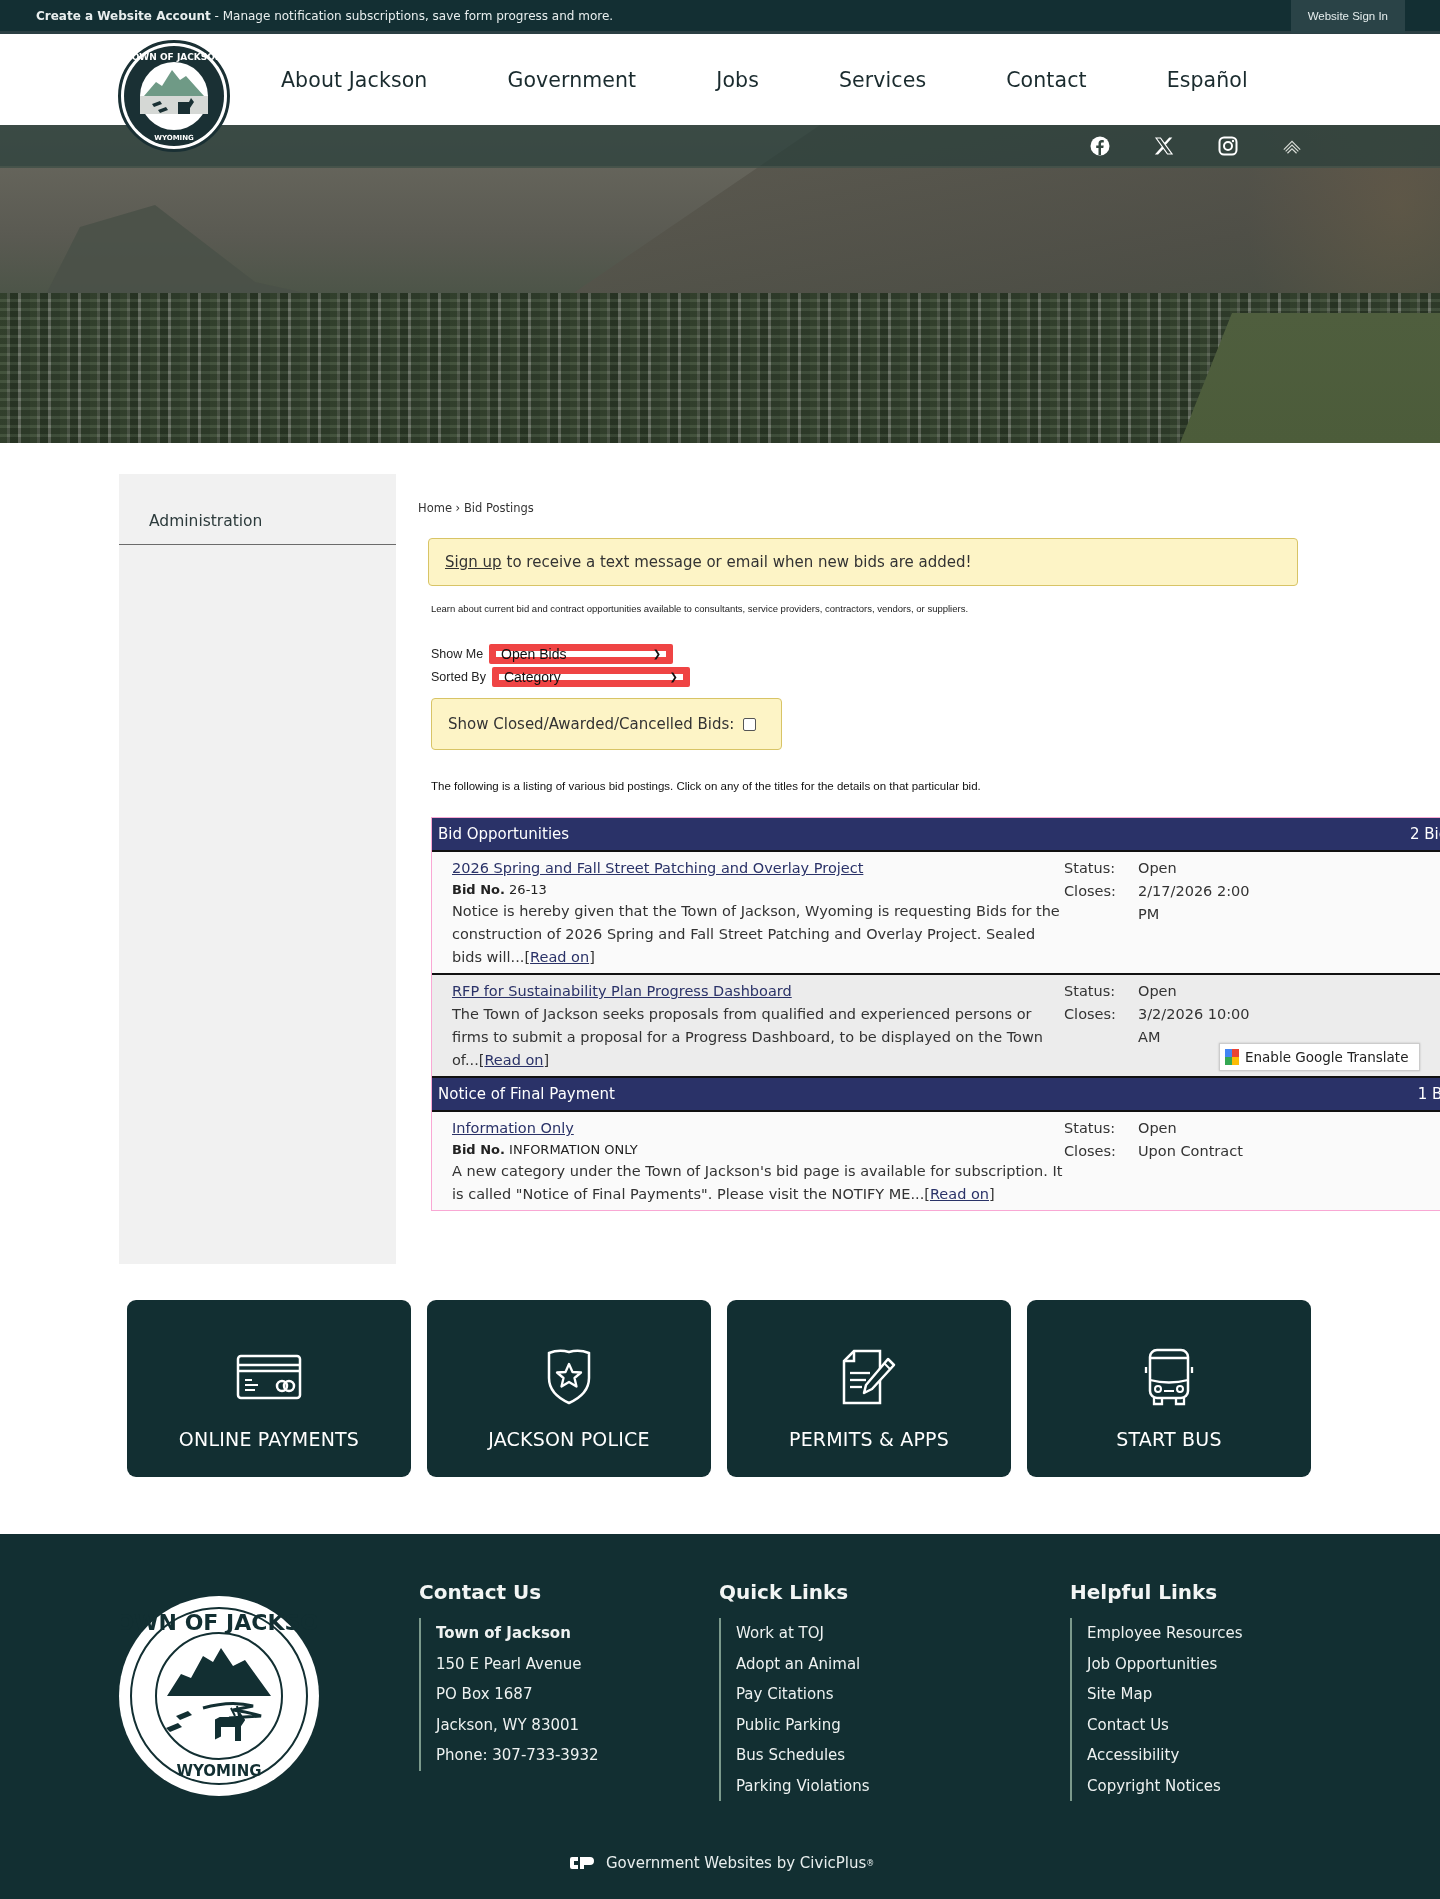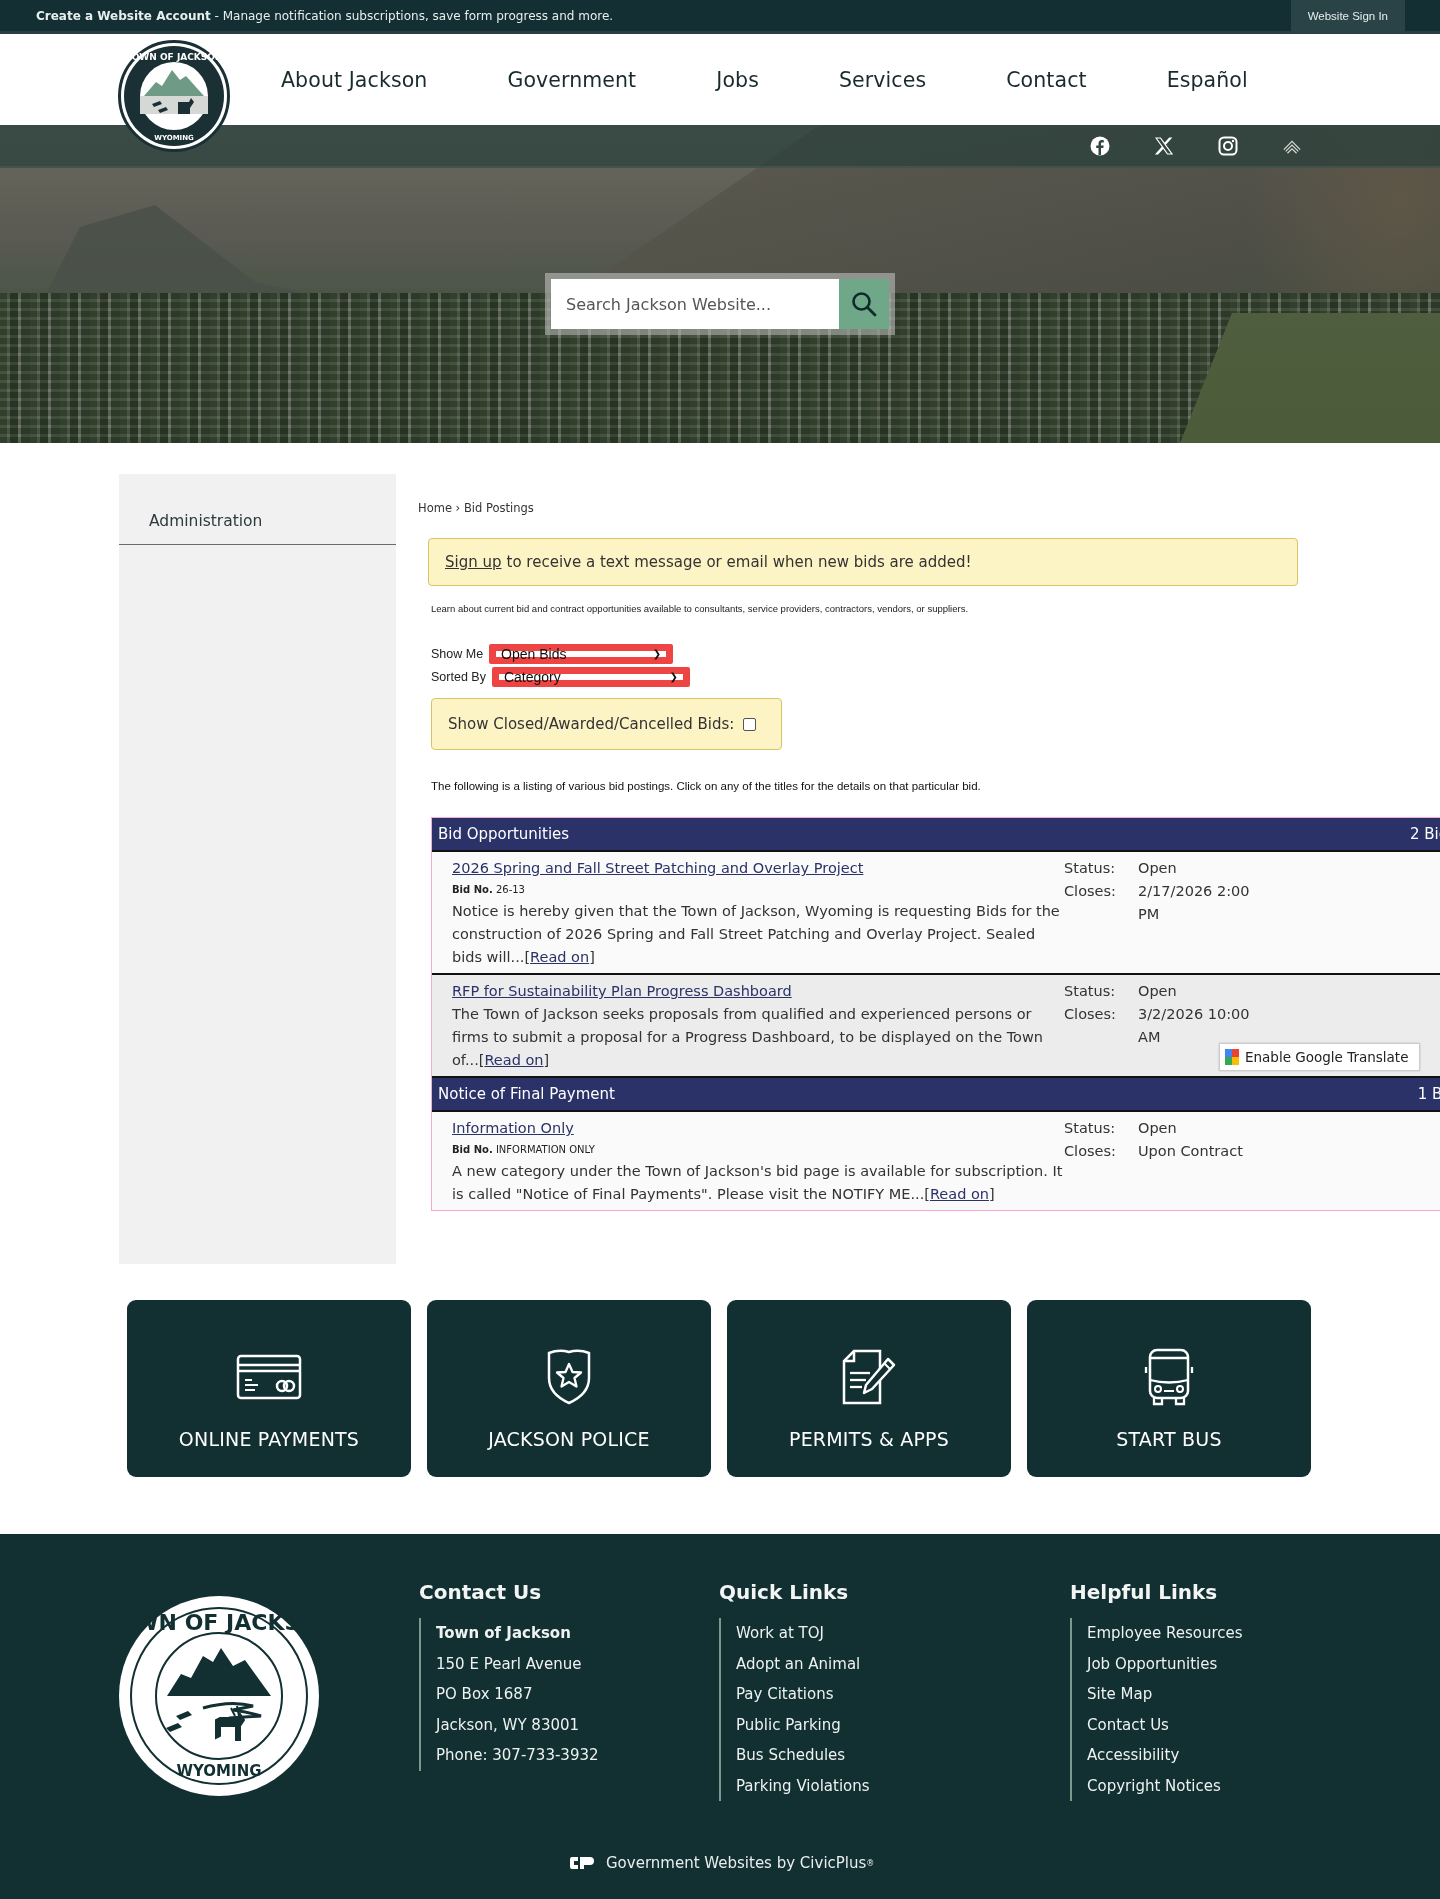--- a/index.html
+++ b/index.html
@@ -60,21 +60,21 @@
   .listing-intro { margin-top: 30px; margin-left: 13px; font-size: 11.5px; font-family: "Liberation Sans", sans-serif; color: #111; }
 
   .bidtable { margin-top: 25px; margin-left: 13px; width: 1032px; border: 1px solid #f9a8d4; }
   .cat-head { height: 34px; background: #2a3268; color: #fff; display: flex; align-items: center; justify-content: space-between; padding: 0 6px; font-size: 15px; border-bottom: 2px solid #111; }
   .bid-row { display: flex; padding: 5px 0 4px 20px; border-bottom: 2px solid #111; }
   .bid-row.alt { background: #ececec; }
   .bid-row.white { background: #fafafa; }
   .bid-row:last-child { border-bottom: 0; }
   .bid-main { width: 612px; font-size: 14.5px; line-height: 23px; color: #333; }
   .bid-title { color: #2a3268; text-decoration: underline; cursor: pointer; }
-  .bidno { font-size: 10px; line-height: 20px; color: #222; }
+  .bidno { font-size: 13px; line-height: 20px; color: #222; }
   .bidno b { font-weight: bold; }
   .readon { color: #2a3268; text-decoration: underline; cursor: pointer; }
   .bid-meta { padding-left: 0; font-size: 14.5px; line-height: 23px; color: #333; }
   .meta-row { display: flex; }
   .meta-label { width: 74px; }
   .meta-val { width: 125px; }
 
   .gtranslate { position: absolute; left: 1219px; top: 600px; width: 201px; height: 28px; background: #fff; border: 1px solid #ccc; display: flex; align-items: center; font-size: 13.5px; padding-left: 5px; color: #222; cursor: pointer; box-shadow: 0 0 2px rgba(0,0,0,0.2); }
   .g-icon { width: 14px; height: 16px; margin-right: 6px; display: grid; grid-template-columns: 1fr 1fr; }
 
@@ -155,29 +155,20 @@
           <circle cx="15" cy="5" r="1.2" fill="#fff"></circle>
         </svg>
     </span>
     <span class="soc">
       <svg width="22" height="20" viewBox="0 0 22 20">
           <path d="M2 14 L11 5 L20 14 M4 16 L11 9 L18 16 M6 18 L11 13 L16 18" fill="none" stroke="#d8dcd6" stroke-width="1.3"></path>
         </svg>
     </span>
   </div>
 
-  <div class="search-wrap">
-    <input class="search-input" placeholder="Search Jackson Website..." style="">
-    <div class="search-btn">
-      <svg width="28" height="28" viewBox="0 0 28 28">
-          <circle cx="11.5" cy="11.5" r="8" fill="none" stroke="#0f2b2a" stroke-width="2.6"></circle>
-          <line x1="17.5" y1="17.5" x2="25" y2="25" stroke="#0f2b2a" stroke-width="2.8" stroke-linecap="round"></line>
-        </svg>
-    </div>
-  </div>
 </div>
 
 <div class="main">
   <aside class="sidebar">
     <a class="item">Administration</a>
   </aside>
 
   <div class="content">
     <div class="breadcrumb">
       <a>Home</a><span> › </span><span>Bid Postings</span>

